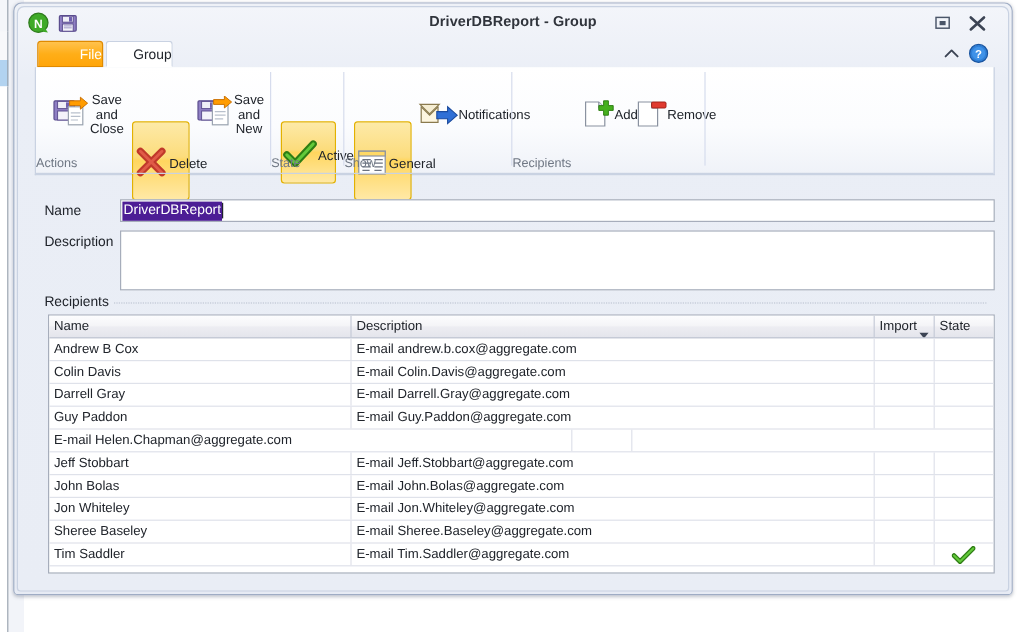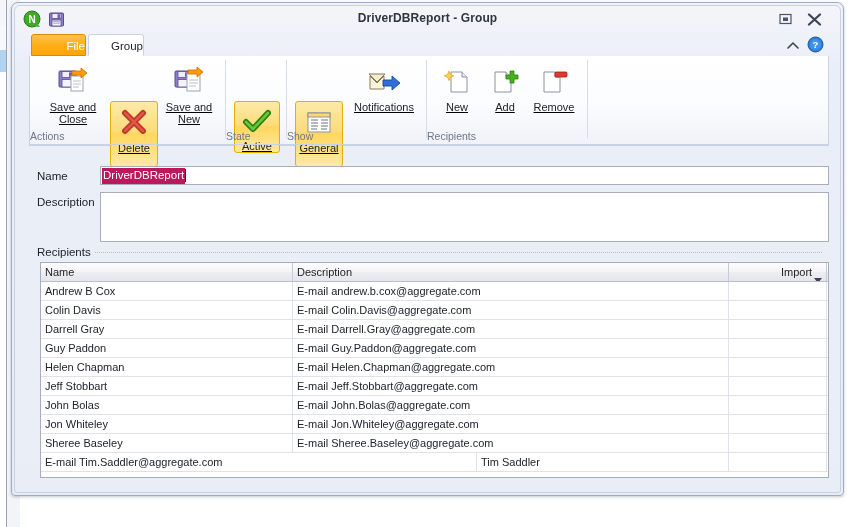--- a/index.html
+++ b/index.html
@@ -92,24 +92,23 @@
 
   .rgroup { position:absolute; top:0; height:88px; }
   .rgroup-sep { position:absolute; top:4px; width:1px; height:78px; background:#d6dced; }
   .rgroup-label {
     position:absolute; bottom:2px; left:0; right:0;
     text-align:left; font-size:10.5px; color:#6f7784;
   }
 
   .rbtn {
     position:absolute; top:4px;
-    display:flex; flex-direction:column; align-items:center;
+    display:flex; flex-direction:row; align-items:center;
     cursor:pointer; border:1px solid transparent; border-radius:3px;
     padding-top:4px;
-    text-decoration:underline;
   }
   .rbtn.selected {
     background: linear-gradient(to bottom,#fdeaa8 0%, #fcdc7c 45%, #ffd65e 50%, #ffe9a6 100%);
     border:1px solid #e3b100;
     margin-top:41px;
   }
   .rbtn .ricon { height:34px; display:flex; align-items:center; justify-content:center; }
   .rbtn .rlabel {
     font-size:11px; color:#20242b; text-align:center; line-height:12px;
     margin-top:2px; width:100%;
@@ -122,21 +121,21 @@
   #label-name { left:22px; top:22px; }
   #label-description { left:22px; top:48px; }
 
   #input-name {
     position:absolute; left:85px; top:18px; width:729px; height:19px;
     background:#ffffff; border:1px solid #a6adbb;
     font-size:11.5px; color:#20242b; padding:0 1px;
     display:flex; align-items:center;
   }
   #input-name-value {
-    background:#be185d; color:#ffffff; padding:0 1px 1px 1px; line-height:15px;
+    background:#4c1d95; color:#ffffff; padding:0 1px 1px 1px; line-height:15px;
   }
   #input-name-caret { width:1px; height:13px; background:#20242b; }
 
   #input-description {
     position:absolute; left:85px; top:44px; width:729px; height:50px;
     background:#ffffff; border:1px solid #a6adbb;
     font-size:11.5px; color:#20242b; padding:2px;
   }
 
   
@@ -170,21 +169,21 @@
   .gc {
     font-size:11px; color:#20242b; line-height:18px;
     padding-left:4px; border-right:1px solid #dfe2ea;
     overflow:hidden; white-space:nowrap;
     display:flex; align-items:center;
   }
   .gc.center { justify-content:center; padding-left:0; }
 
   .col-name  { width:252px; flex:0 0 252px; }
   .col-desc  { width:436px; flex:0 0 436px; }
-  .col-imp   { width:50px;  flex:0 0 50px;margin-left:48px; }
+  .col-imp   { width:50px;  flex:0 0 50px; }
   .col-state { width:48px;  flex:0 0 48px; border-right:none; }
 </style>
 </head>
 <body>
 
 <div id="bg-window">
   <div class="bg-strip-a"></div>
   <div class="bg-strip-b"></div>
   <div class="bg-strip-sel"></div>
   <div class="bg-strip-c"></div>
@@ -339,30 +338,20 @@
           </svg>
         </div>
         <div class="rlabel">Notifications</div>
       </div>
 
       <div class="rgroup-label">Show</div>
       <div class="rgroup-sep" style="right:0;"></div>
     </div>
 
     <div class="rgroup" style="left:397px; width:161px;">
-      <div class="rbtn" style="left:8px; width:44px; height:66px;">
-        <div class="ricon">
-          <svg width="28" height="28" viewBox="0 0 28 28">
-            <path d="M8 4 L19 4 L24 9 L24 24 L8 24 Z" fill="#ffffff" stroke="#8a92a0"></path>
-            <path d="M19 4 L19 9 L24 9" fill="#e8ecf3" stroke="#8a92a0"></path>
-            <path d="M6 3 L7.4 6.4 L10.8 7.8 L7.4 9.2 L6 12.6 L4.6 9.2 L1.2 7.8 L4.6 6.4 Z" fill="#ffd24d" stroke="#d9a21a" stroke-width=".7"></path>
-          </svg>
-        </div>
-        <div class="rlabel">New</div>
-      </div>
 
       <div class="rbtn" style="left:56px; width:44px; height:66px;">
         <div class="ricon">
           <svg width="28" height="28" viewBox="0 0 28 28">
             <path d="M4 4 L15 4 L20 9 L20 24 L4 24 Z" fill="#ffffff" stroke="#8a92a0"></path>
             <path d="M15 4 L15 9 L20 9" fill="#e8ecf3" stroke="#8a92a0"></path>
             <path d="M19 3 L23 3 L23 7 L27 7 L27 11 L23 11 L23 15 L19 15 L19 11 L15 11 L15 7 L19 7 Z" fill="#46b01e" stroke="#2e7d14" stroke-width=".8"></path>
           </svg>
         </div>
         <div class="rlabel">Add</div>
@@ -433,21 +422,20 @@
               <div class="gc col-imp center"></div>
               <div class="gc col-state center"></div>
             </div>
             <div class="grow">
               <div class="gc col-name">Guy Paddon</div>
               <div class="gc col-desc">E-mail Guy.Paddon@aggregate.com</div>
               <div class="gc col-imp center"></div>
               <div class="gc col-state center"></div>
             </div>
             <div class="grow">
-              <div class="gc col-name">Helen Chapman</div>
               <div class="gc col-desc">E-mail Helen.Chapman@aggregate.com</div>
               <div class="gc col-imp center"></div>
               <div class="gc col-state center"></div>
             </div>
             <div class="grow">
               <div class="gc col-name">Jeff Stobbart</div>
               <div class="gc col-desc">E-mail Jeff.Stobbart@aggregate.com</div>
               <div class="gc col-imp center"></div>
               <div class="gc col-state center"></div>
             </div>
@@ -463,22 +451,22 @@
               <div class="gc col-imp center"></div>
               <div class="gc col-state center"></div>
             </div>
             <div class="grow">
               <div class="gc col-name">Sheree Baseley</div>
               <div class="gc col-desc">E-mail Sheree.Baseley@aggregate.com</div>
               <div class="gc col-imp center"></div>
               <div class="gc col-state center"></div>
             </div>
             <div class="grow">
+              <div class="gc col-name">Tim Saddler</div>
               <div class="gc col-desc">E-mail Tim.Saddler@aggregate.com</div>
-              <div class="gc col-name">Tim Saddler</div>
               <div class="gc col-imp center"></div>
               <div class="gc col-state center">
                 <svg width="20" height="15" viewBox="0 0 20 15">
                   <path d="M2 8 L7 13 L18 2" fill="none" stroke="#2e7d14" stroke-width="4" stroke-linecap="round" stroke-linejoin="round"></path>
                   <path d="M2 8 L7 13 L18 2" fill="none" stroke="#63c93a" stroke-width="1.8" stroke-linecap="round" stroke-linejoin="round"></path>
                 </svg>
               </div>
             </div>
           </div>
     </div>

